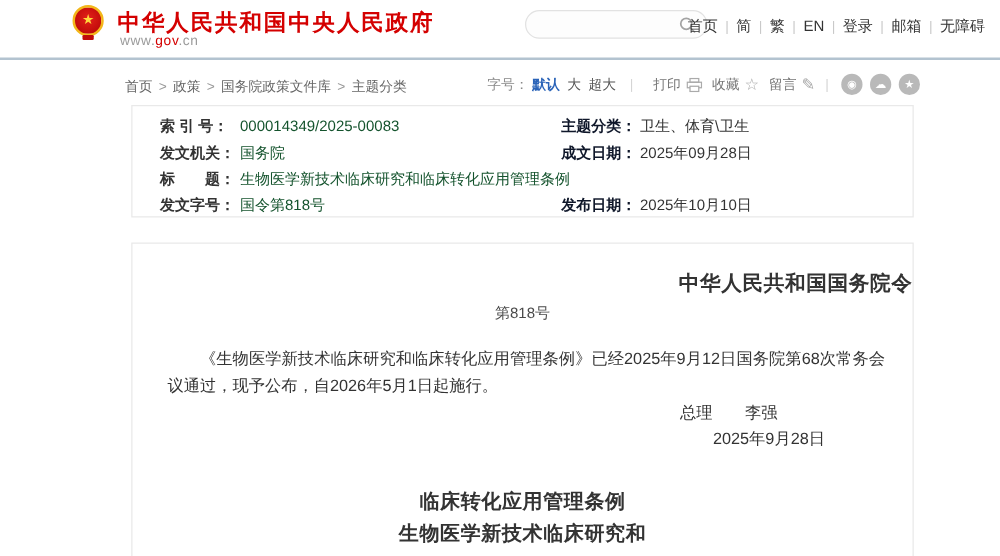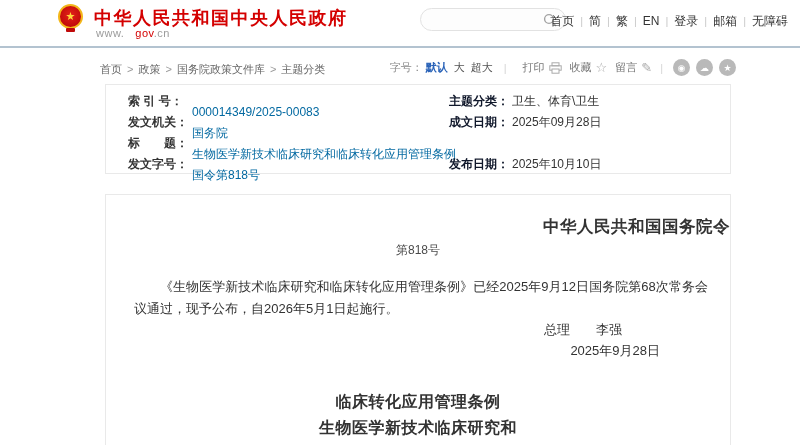--- a/index.html
+++ b/index.html
@@ -8,21 +8,21 @@
   .page { position:relative; width:800px; height:445px; overflow:hidden; background:#fff; }
 
   
   .emblem { position:absolute; left:58px; top:4px; width:25px; height:25px; border-radius:50%;
             background:radial-gradient(circle at 50% 42%, #e32219 0%, #c00a0a 75%);
             border:2px solid #f3b71a; display:flex; align-items:center; justify-content:center; }
   .emblem span { color:#ffd83d; font-size:11px; line-height:1; }
   .emblem::after { content:""; position:absolute; left:6px; bottom:-5px; width:9px; height:4px; background:#c00a0a; border-radius:1px; }
   .site-title { position:absolute; left:94px; top:6px; font-size:18px; font-weight:bold; color:#d40000; letter-spacing:1.5px; cursor:pointer; }
   .site-url { position:absolute; left:96px; top:27px; font-size:11px; color:#9b9b9b; letter-spacing:.5px; }
-  .site-url .gov { color:#d40000;margin-left:11px; }
+  .site-url .gov { color:#d40000; }
   .search-box { position:absolute; left:420px; top:8px; width:146px; height:23px; border:1px solid #e2e2e2; border-radius:12px; background:#fdfdfd; }
   .search-box input { position:absolute; left:10px; top:1px; width:110px; height:19px; border:none; outline:none; background:transparent; font-size:12px; color:#333; }
   .search-box svg { position:absolute; right:8px; top:4px; cursor:pointer; }
   .top-nav { position:absolute; right:12px; top:13px; font-size:12px; color:#333; white-space:nowrap; }
   .top-nav a { color:#333; text-decoration:none; cursor:pointer; }
   .top-nav .sep { color:#c9c9c9; margin:0 6px; font-size:11px; }
   .header-divider { position:absolute; left:0; top:46px; width:800px; height:2px; background:#b3c3d0; }
 
   
   .breadcrumb { position:absolute; left:100px; top:62px; font-size:11px; color:#666; }
@@ -38,21 +38,21 @@
   .toolbar svg { margin-left:4px; cursor:pointer; }
   .share { display:flex; gap:6px; margin-left:2px; }
   .share .circ { width:17px; height:17px; border-radius:50%; background:#b9b9b9; color:#fff; font-size:9px;
                  display:flex; align-items:center; justify-content:center; cursor:pointer; }
 
   
   .meta-card { position:absolute; left:105px; top:84px; width:626px; height:90px; background:#fff; border:1px solid #e9e9e9; font-size:12px; color:#333; }
   .mrow { position:absolute; left:0; width:100%; height:18px; line-height:18px; white-space:nowrap; }
   .mrow.r0 { top:7px; } .mrow.r1 { top:28px; } .mrow.r2 { top:49px; } .mrow.r3 { top:70px; }
   .mrow .lbl  { position:absolute; left:22px;  font-weight:bold; color:#333; }
-  .mrow .val  { position:absolute; left:86px;  color:#0369a1;margin-top:11px; }
+  .mrow .val  { position:absolute; left:86px;  color:#14532d; }
   .mrow .lbl2 { position:absolute; left:343px; font-weight:bold; color:#0f172a; }
   .mrow .val2 { position:absolute; left:406px; color:#333; }
 
   
   .doc-card { position:absolute; left:105px; top:194px; width:626px; height:290px; background:#fff; border:1px solid #e9e9e9; color:#333; }
   .decree-title { position:absolute; top:21px; width:100%; text-align:right; font-size:16.5px; font-weight:bold; letter-spacing:.5px; }
   .decree-no { position:absolute; top:47px; width:100%; text-align:center; font-size:12px; color:#4a4a4a; }
   .doc-para { position:absolute; top:81px; left:28px; right:22px; font-size:13px; line-height:21.5px; text-indent:2em; text-align:justify; }
   .sign-name { position:absolute; top:126px; width:100%; text-align:right; padding-right:108px; font-size:13px; }
   .sign-date { position:absolute; top:147px; width:100%; text-align:right; padding-right:70px; font-size:13px; }

